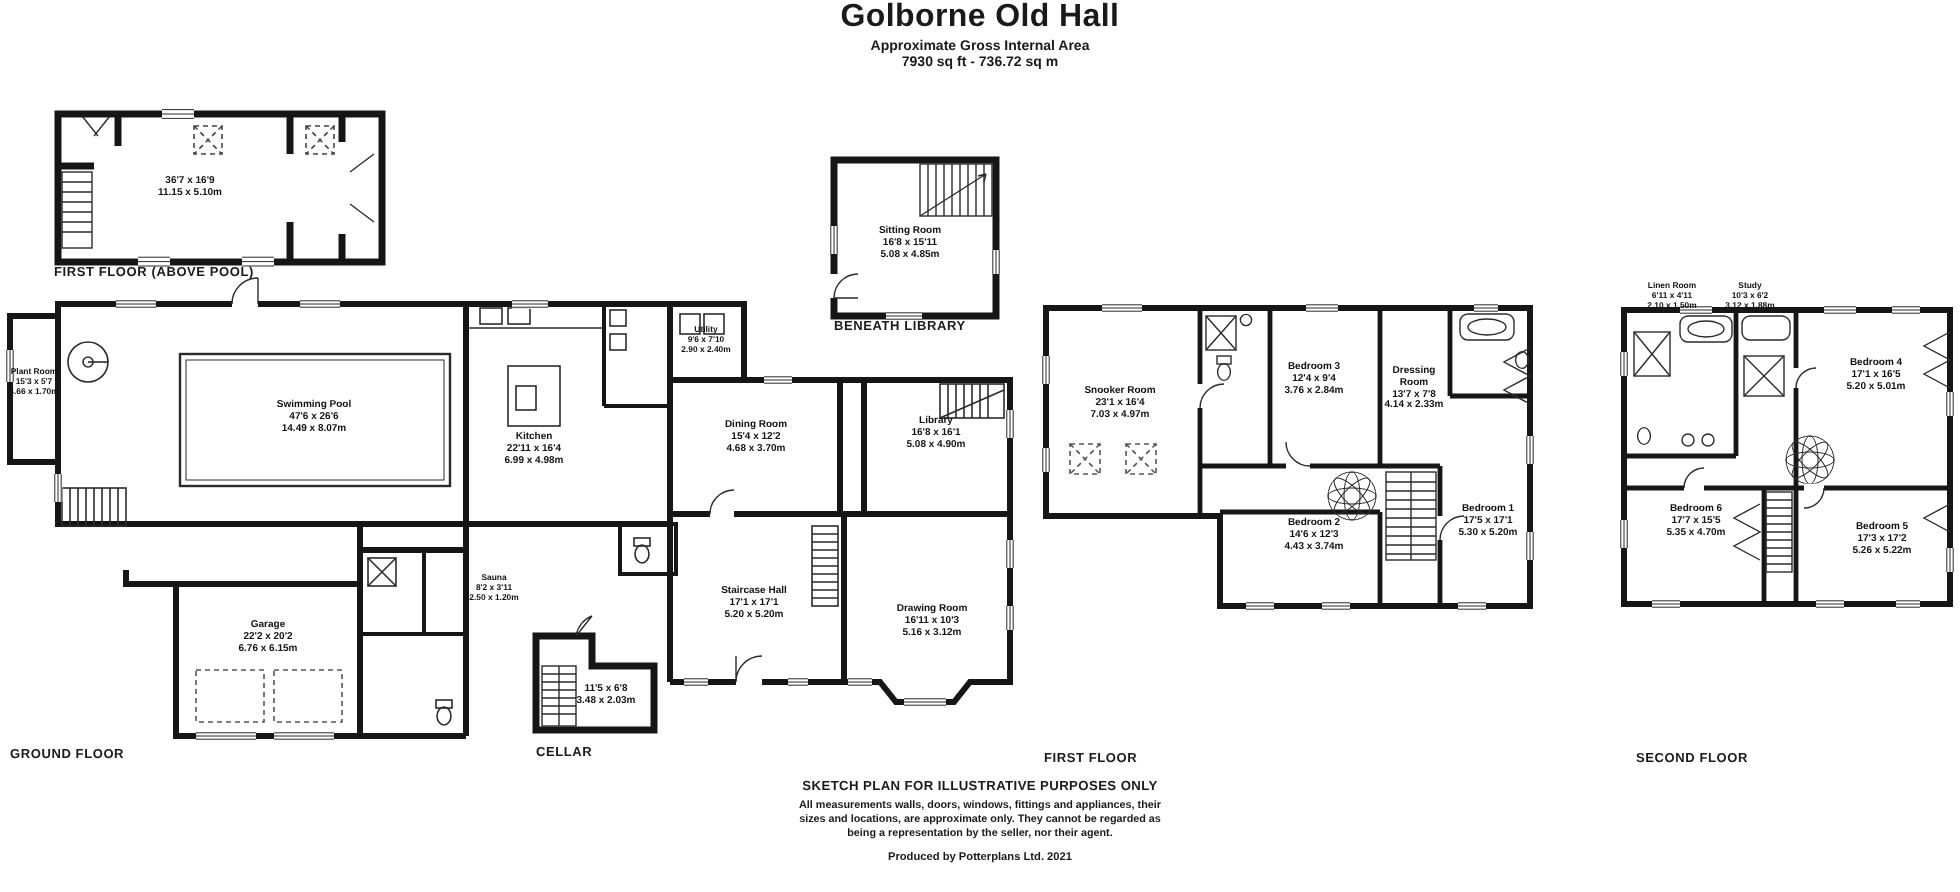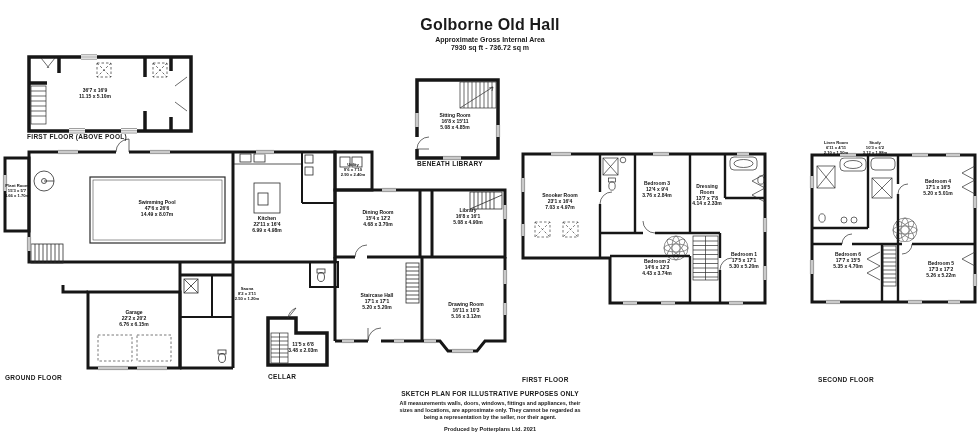--- a/index.html
+++ b/index.html
@@ -1,19 +1,19 @@
 <!DOCTYPE html>
 <html><head>
 <meta charset="utf-8">
 <style>
   html,body{margin:0;padding:0;background:#fff;}
   #stage{position:relative;width:980px;height:446px;background:#ffffff;overflow:hidden;
          font-family:"Liberation Sans", sans-serif;color:#1a1a1a;}
   svg{position:absolute;overflow:visible;}
-  .hdr{position:absolute;left:0;top:16px;width:100%;text-align:center;}
+  .hdr{position:absolute;left:0;top:0;width:100%;text-align:center;}
   .hdr .t1{font-size:16px;font-weight:bold;letter-spacing:.2px;}
   .hdr .t2{font-size:7px;font-weight:bold;margin-top:2px;}
   .hdr .t3{font-size:7px;font-weight:bold;margin-top:1px;}
   .cap{position:absolute;font-size:6.5px;font-weight:bold;letter-spacing:.3px;white-space:nowrap;}
   .rlabel{position:absolute;transform:translate(-50%,-50%);text-align:center;line-height:1.15;
           white-space:nowrap;color:#111;}
   .rlabel span{display:block;font-weight:bold;font-size:5px;}
   .rlabel.sm span{font-size:4.2px;}
   .rlabel.wrap{white-space:normal;width:30px;}
   .foot{position:absolute;left:0;top:390px;width:100%;text-align:center;}

